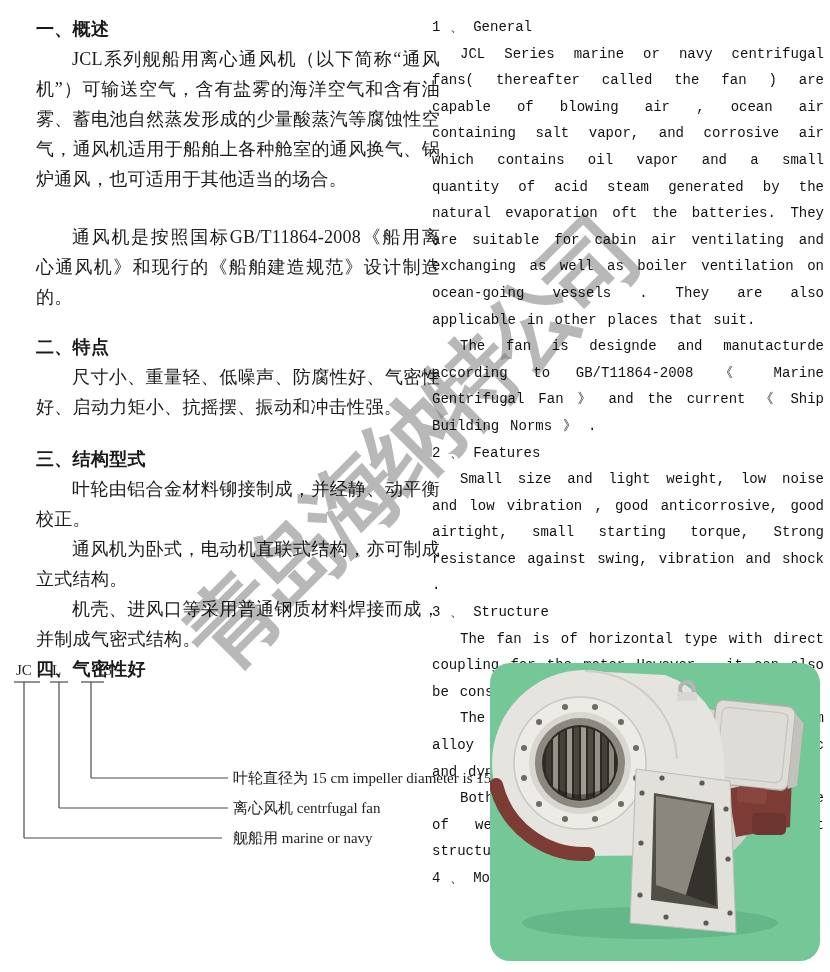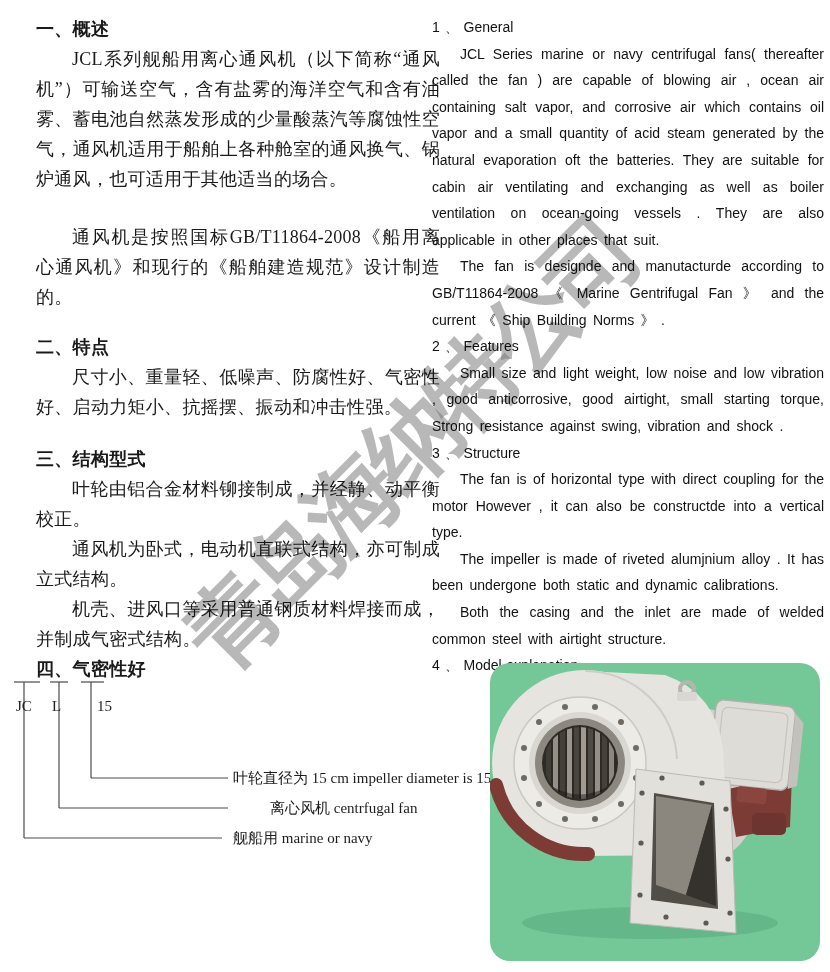--- a/index.html
+++ b/index.html
@@ -30,40 +30,40 @@
   }
   .left-col .zh-heading { font-weight:bold; font-size:18px; line-height:30px; text-align:left; }
   .left-col p { text-indent:2em; }
   .mt-blank { margin-top:28px; }
   .mt-sec   { margin-top:20px; }
   .mt-sec2  { margin-top:22px; }
 
   
   .right-col {
     position:absolute; left:432px; top:14px; width:392px; z-index:1;
-    font-family:Liberation Sans, sans-serif;
+    font-family:Liberation Mono, monospace;
     font-size:14px; line-height:26.6px; text-align:justify; word-spacing:2.5px;
     color:#111;
   }
   .right-col .en-heading { text-align:left; word-spacing:1px; }
   .right-col p { text-indent:2em; }
 
   
   .diagram { position:absolute; left:0; top:655px; width:480px; height:210px; z-index:1; }
   .diagram svg { position:absolute; left:0; top:0; }
   .code {
     position:absolute; top:6px; font-size:15px; line-height:18px;
-    font-family:"Liberation Serif","DejaVu Serif",serif; color:#222;margin-top:36px;
+    font-family:"Liberation Serif","DejaVu Serif",serif; color:#222;
   }
   .code-jc { left:16px; } .code-l { left:52px; } .code-15 { left:97px; }
   .dg-label {
     position:absolute; left:233px; font-size:15px; line-height:20px; white-space:nowrap;
     font-family:"Liberation Serif","DejaVu Serif",serif; color:#1c1c1c;
   }
-  .dg-label-1 { top:113px; } .dg-label-2 { top:143px;margin-left:37px; } .dg-label-3 { top:173px; }
+  .dg-label-1 { top:113px; } .dg-label-2 { top:143px; } .dg-label-3 { top:173px; }
 
   
   .photo { position:absolute; left:490px; top:663px; width:330px; height:298px; z-index:2; }
   .photo svg { display:block; }
 </style>
 </head>
 <body>
 
 <div class="sheet">
 

